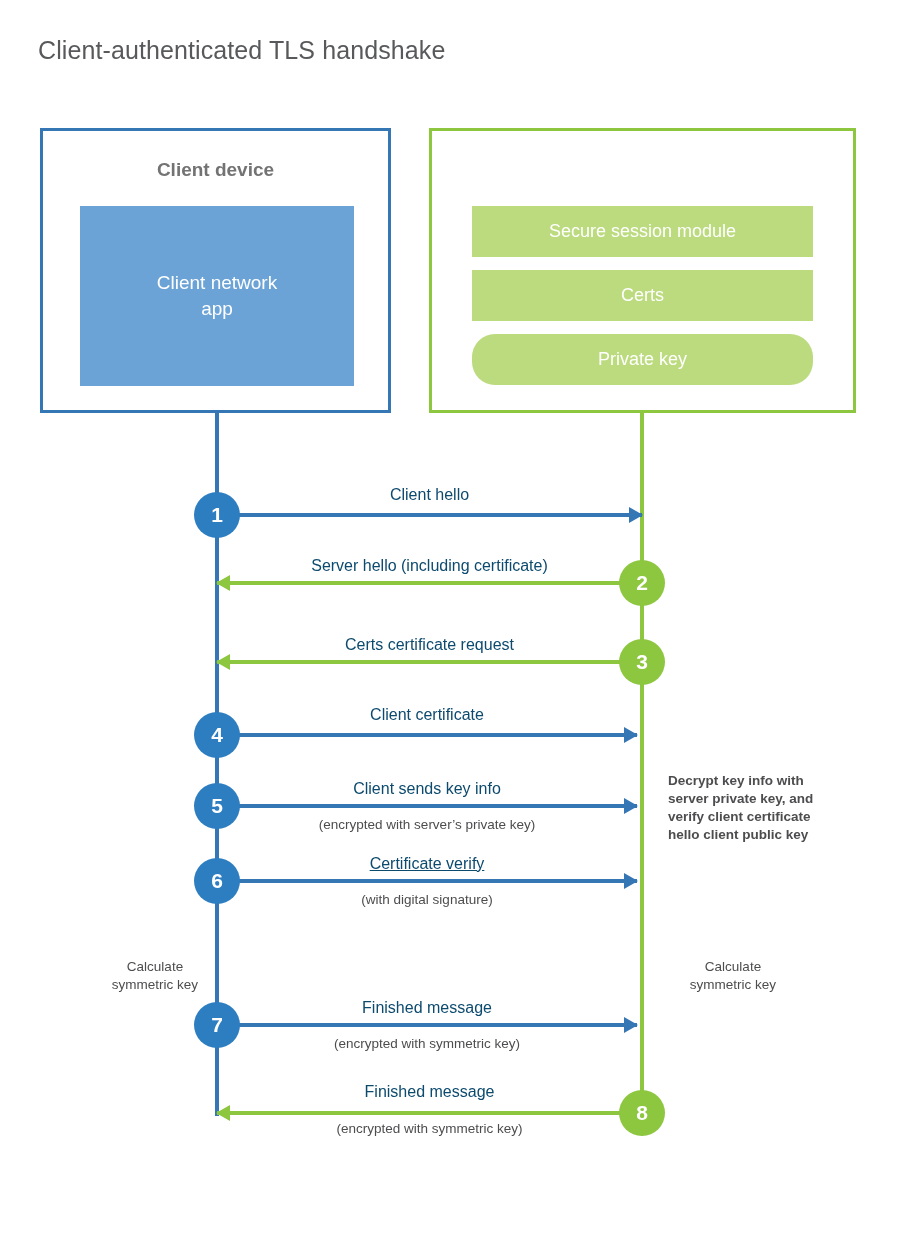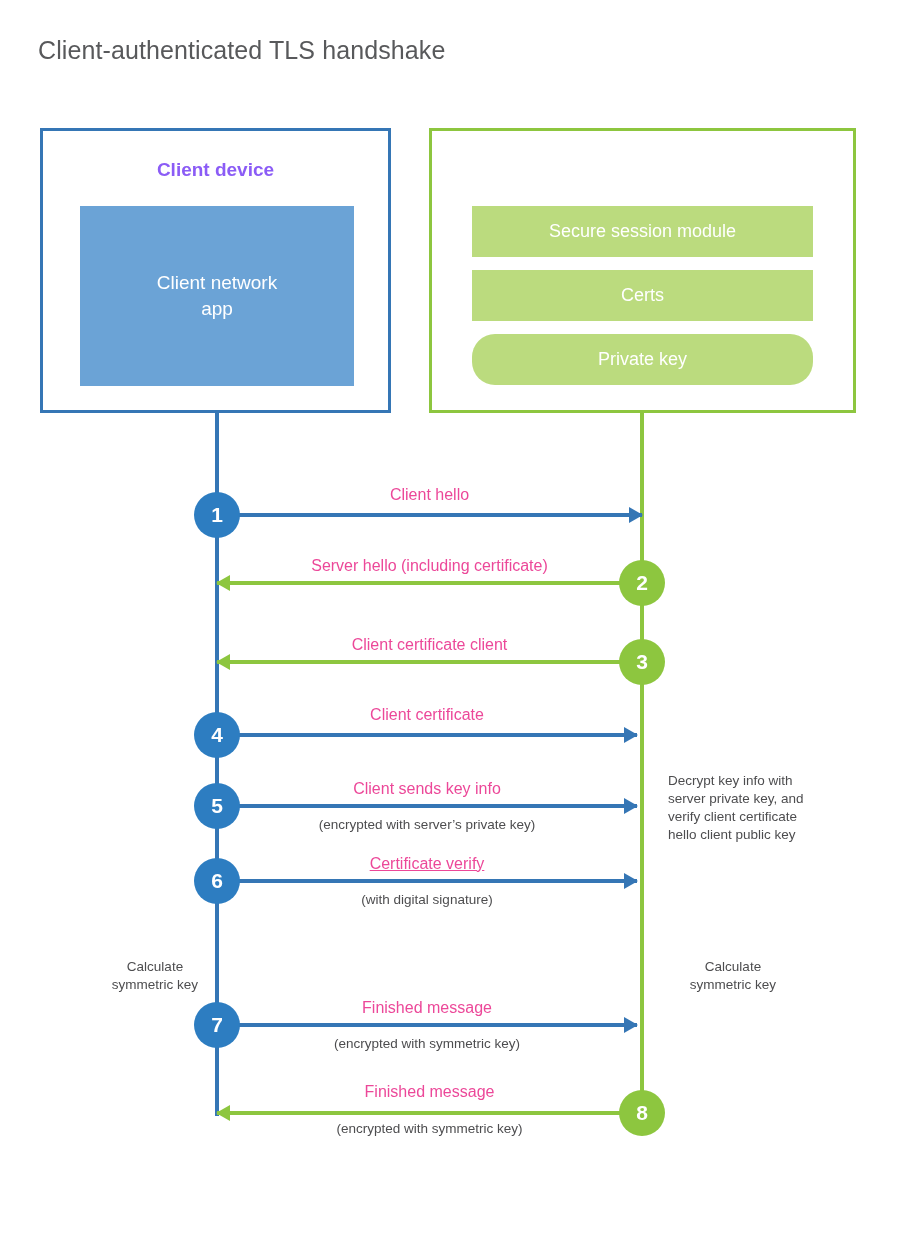--- a/index.html
+++ b/index.html
@@ -54,21 +54,21 @@
     border: 3px solid #8dc63f;
   }
   .party-title {
     position: absolute;
     left: 0;
     right: 0;
     top: 28px;
     text-align: center;
     font-size: 19px;
     font-weight: bold;
-    color: #8b5cf6;
+    color: #737373;
   }
 
   
   .client-app {
     position: absolute;
     left: 37px;
     top: 75px;
     width: 274px;
     height: 180px;
     background: #6ba3d6;
@@ -155,21 +155,21 @@
     justify-content: center;
   }
   .step-badge.blue  { background: #2d7dc1; }
   .step-badge.green { background: #8dc63f; }
 
   
   .msg-label {
     position: absolute;
     text-align: center;
     font-size: 16px;
-    color: #ec4899;
+    color: #0c4a6e;
     white-space: nowrap;
   }
   .msg-sub {
     position: absolute;
     text-align: center;
     font-size: 13.5px;
     color: #4d4d4f;
     white-space: nowrap;
   }
 
@@ -215,21 +215,21 @@
   </div>
   <div class="step-badge blue" style="left:194px; top:484px;">1</div>
 
   <div class="msg-label" style="left:217px; top:549px; width:425px;">Server hello (including certificate)</div>
   <div class="arrow green to-left" style="left:217px; top:573px; width:425px;">
     <div class="shaft"></div>
     <div class="head"></div>
   </div>
   <div class="step-badge green" style="left:619px; top:552px;">2</div>
 
-  <div class="msg-label" style="left:217px; top:628px; width:425px;">Client certificate client</div>
+  <div class="msg-label" style="left:217px; top:628px; width:425px;">Certs certificate request</div>
   <div class="arrow green to-left" style="left:217px; top:652px; width:425px;">
     <div class="shaft"></div>
     <div class="head"></div>
   </div>
   <div class="step-badge green" style="left:619px; top:631px;">3</div>
 
   <div class="msg-label" style="left:217px; top:698px; width:420px;">Client certificate</div>
   <div class="arrow blue to-right" style="left:217px; top:725px; width:420px;">
     <div class="shaft"></div>
     <div class="head"></div>
@@ -245,21 +245,21 @@
   <div class="step-badge blue" style="left:194px; top:775px;">5</div>
 
   <div class="msg-label" style="left:217px; top:847px; width:420px;text-decoration:underline;">Certificate verify</div>
   <div class="arrow blue to-right" style="left:217px; top:871px; width:420px;">
     <div class="shaft"></div>
     <div class="head"></div>
   </div>
   <div class="msg-sub" style="left:217px; top:884px; width:420px;">(with digital signature)</div>
   <div class="step-badge blue" style="left:194px; top:850px;">6</div>
 
-  <div class="side-note" style="left:668px; top:764px; width:180px;">
+  <div class="side-note" style="left:668px; top:764px; width:180px;font-weight:bold;">
     <div>Decrypt key info with</div>
     <div>server private key, and</div>
     <div>verify client certificate</div>
     <div>hello client public key</div>
   </div>
 
   <div class="side-note center-align" style="left:85px; top:938px; width:140px;">
     <div>Calculate</div>
     <div>symmetric key</div>
   </div>

